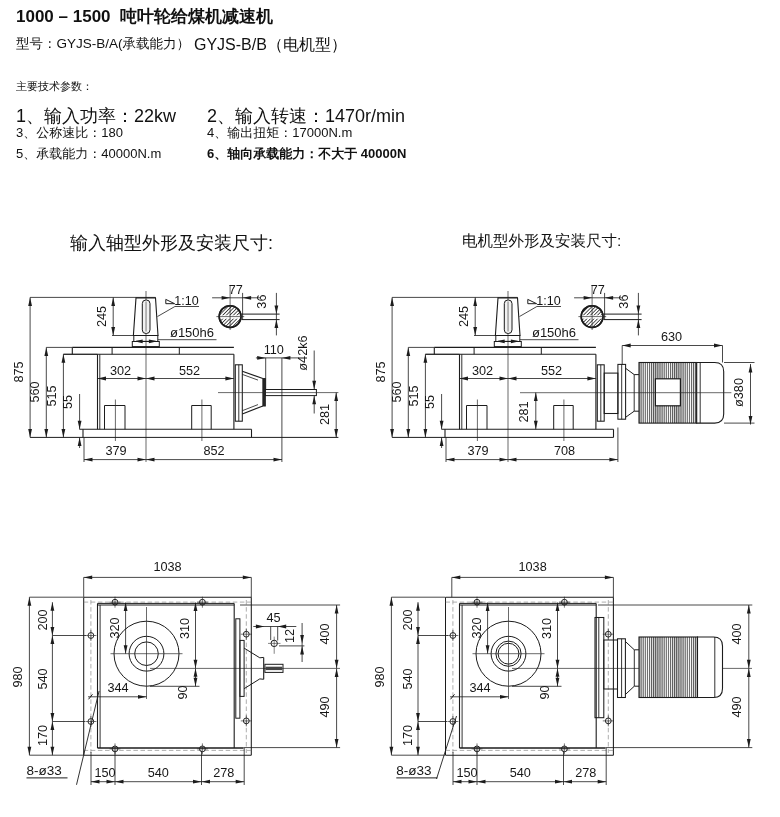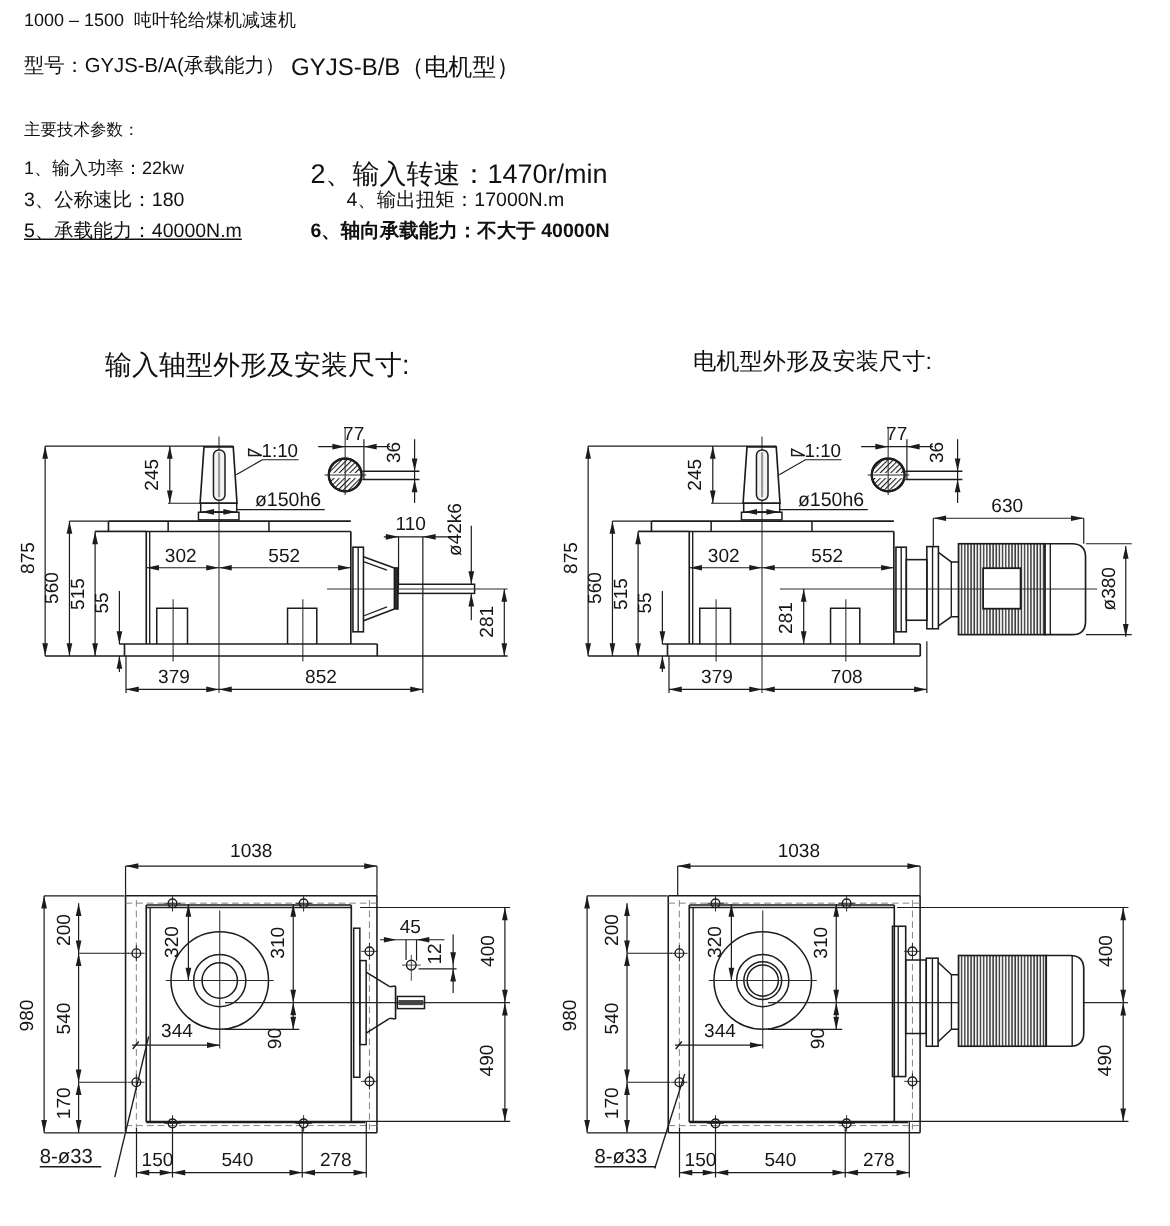--- a/index.html
+++ b/index.html
@@ -1,36 +1,36 @@
 <!DOCTYPE html>
 <html><head><meta charset="utf-8">
 <style>
 html,body{margin:0;padding:0;background:#ffffff;width:780px;height:817px;overflow:hidden;}
 body{font-family:"Liberation Sans",sans-serif;color:#111;position:relative;}
 .abs{position:absolute;white-space:nowrap;}
 </style></head>
 <body>
 
-<div class="abs" style="left:16px;top:5px;font-size:12px;font-weight:normal;">1000 – 1500&nbsp; 吨叶轮给煤机减速机</div>
+<div class="abs" style="left:16px;top:5px;font-size:17px;font-weight:bold;">1000 – 1500&nbsp; 吨叶轮给煤机减速机</div>
 
 <div class="abs" style="left:16px;top:35px;font-size:13.5px;">型号：GYJS-B/A(承载能力）</div>
 
 <div class="abs" style="left:194px;top:35px;font-size:16px;">GYJS-B/B（电机型）</div>
 
 <div class="abs" style="left:16px;top:79px;font-size:11px;font-weight:normal;">主要技术参数：</div>
 
-<div class="abs" style="left:16px;top:104px;font-size:12px;text-align:center;">1、输入功率：22kw</div>
+<div class="abs" style="left:16px;top:104px;font-size:18px;text-align:center;">1、输入功率：22kw</div>
 
 <div class="abs" style="left:207px;top:104px;font-size:18px;">2、输入转速：1470r/min</div>
 
 <div class="abs" style="left:16px;top:123.5px;font-size:13px;">3、公称速比：180</div>
 
-<div class="abs" style="left:207px;top:123.5px;font-size:13px;margin-left:24px;">4、输出扭矩：17000N.m</div>
-
-<div class="abs" style="left:16px;top:145px;font-size:13px;text-decoration:underline;">5、承载能力：40000N.m</div>
+<div class="abs" style="left:207px;top:123.5px;font-size:13px;">4、输出扭矩：17000N.m</div>
+
+<div class="abs" style="left:16px;top:145px;font-size:13px;">5、承载能力：40000N.m</div>
 
 <div class="abs" style="left:207px;top:145px;font-size:13px;font-weight:bold;">6、轴向承载能力：不大于 40000N</div>
 
 <div class="abs" style="left:70px;top:231px;font-size:18px;">输入轴型外形及安装尺寸:</div>
 
 <div class="abs" style="left:462px;top:231px;font-size:15.5px;">电机型外形及安装尺寸:</div>
 
 <div class="abs" style="left:0;top:0;"><svg width="780" height="817" viewBox="0 0 780 817">
       <defs>
 <pattern id="hatch" patternUnits="userSpaceOnUse" width="2.5" height="2.5" patternTransform="rotate(45)">

